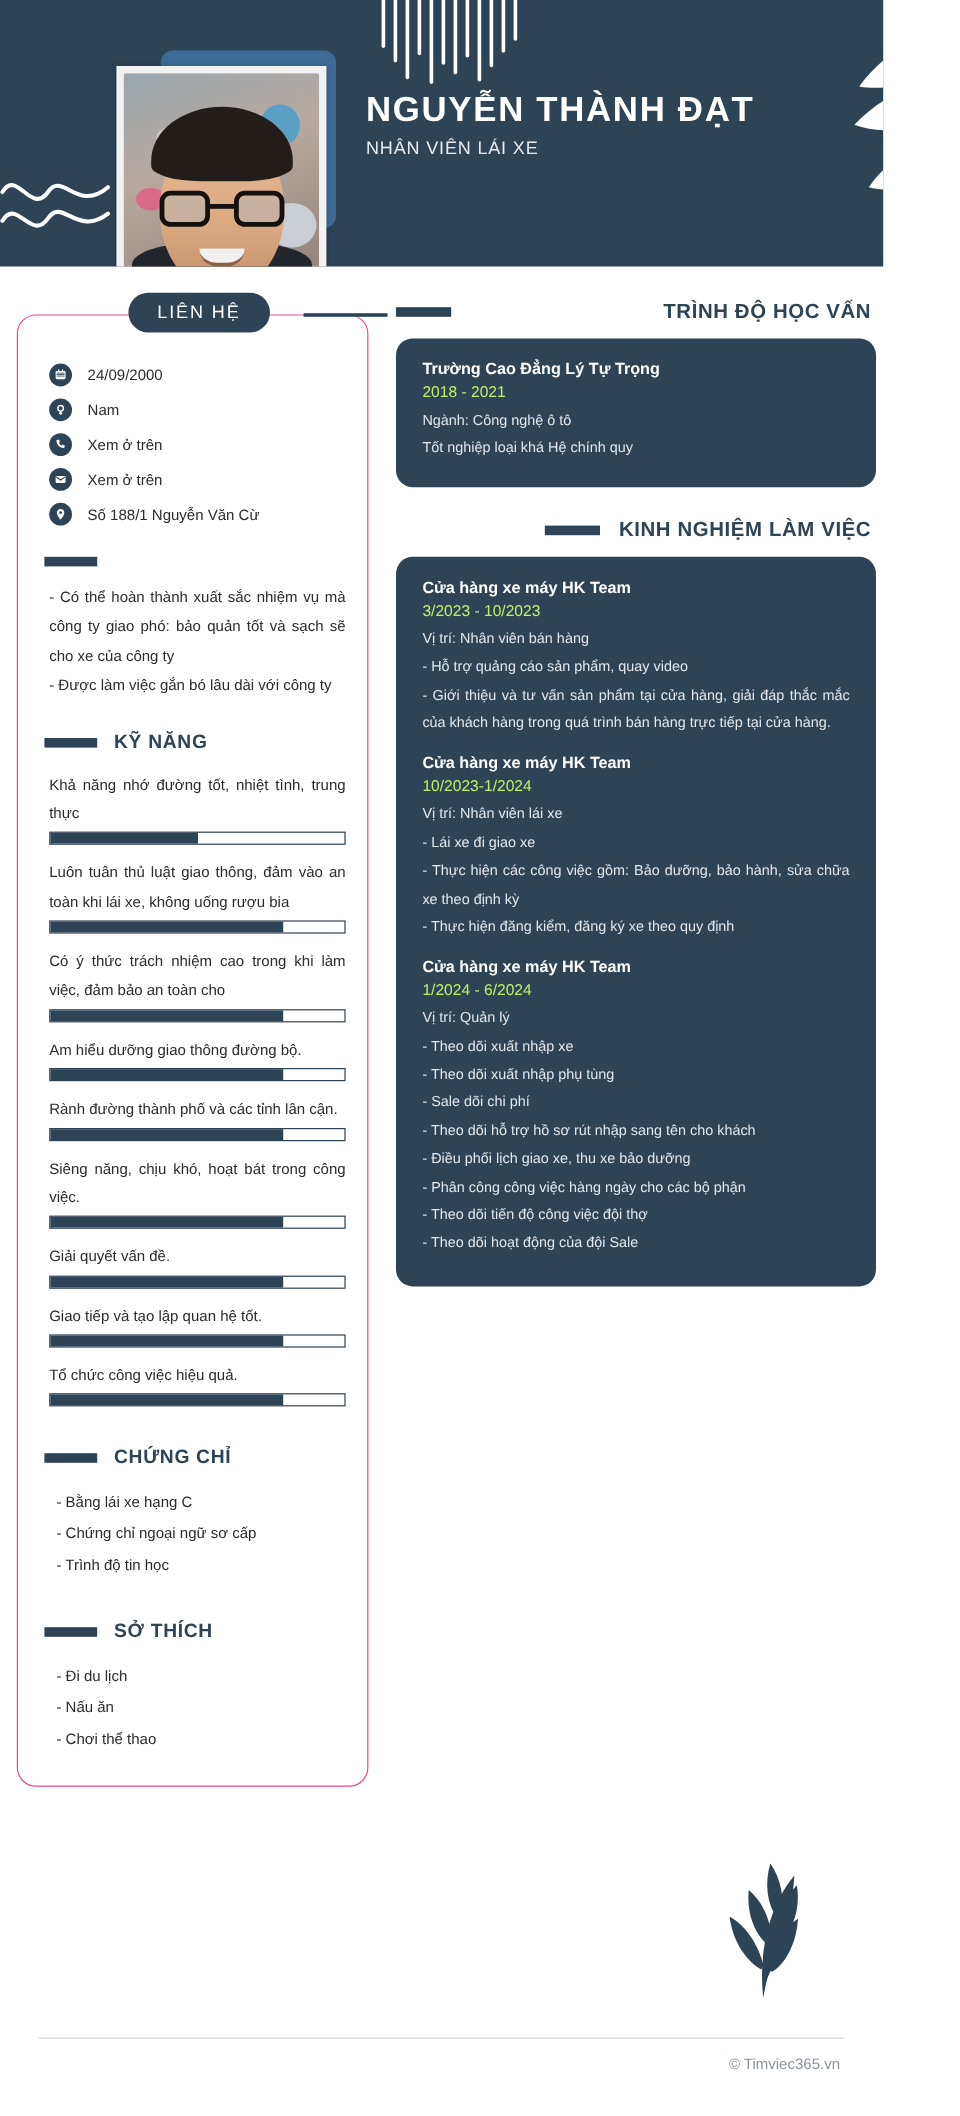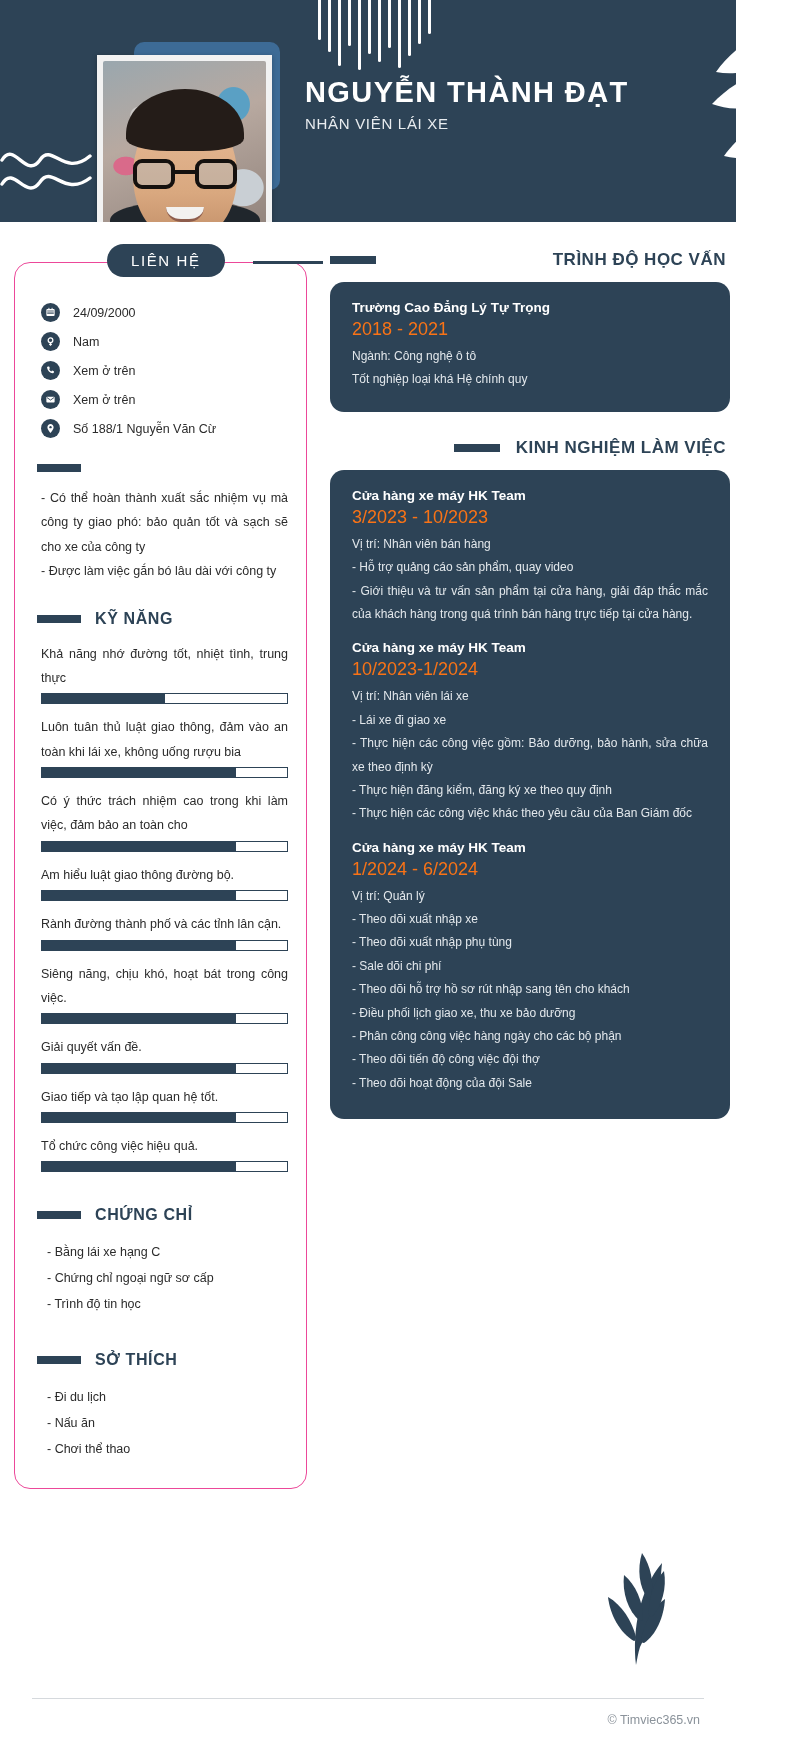--- a/index.html
+++ b/index.html
@@ -287,22 +287,22 @@
     padding: 18px 22px 20px 22px;
     color: #eef1f4;
   }
   .card .title {
     font-size: 13.5px;
     font-weight: bold;
     color: #ffffff;
     margin-bottom: 4px;
   }
   .card .sub {
-    font-size: 18px;
-    color: #f97316;
+    font-size: 13px;
+    color: #bef264;
     margin-bottom: 5px;
   }
   .card .line {
     font-size: 12px;
     line-height: 1.95;
     color: #e3e8ec;
     text-align: justify;
   }
   .job { margin-bottom: 4px; }
   .job + .job { margin-top: 14px; }
@@ -465,21 +465,21 @@
             <span style="width: 79%;"></span>
           </div>
         </div>
         <div class="skill">
           <div class="skill-label">Có ý thức trách nhiệm cao trong khi làm việc, đảm bảo an toàn cho</div>
           <div class="bar">
             <span style="width: 79%;"></span>
           </div>
         </div>
         <div class="skill">
-          <div class="skill-label">Am hiểu luật giao thông đường bộ.</div>
+          <div class="skill-label">Am hiểu dưỡng giao thông đường bộ.</div>
           <div class="bar">
             <span style="width: 79%;"></span>
           </div>
         </div>
         <div class="skill">
           <div class="skill-label">Rành đường thành phố và các tỉnh lân cận.</div>
           <div class="bar">
             <span style="width: 79%;"></span>
           </div>
         </div>
@@ -555,21 +555,20 @@
           <div class="line">- Hỗ trợ quảng cáo sản phẩm, quay video</div>
           <div class="line">- Giới thiệu và tư vấn sản phẩm tại cửa hàng, giải đáp thắc mắc của khách hàng trong quá trình bán hàng trực tiếp tại cửa hàng.</div>
         </div>
         <div class="job">
           <div class="title">Cửa hàng xe máy HK Team</div>
           <div class="sub">10/2023-1/2024</div>
           <div class="line">Vị trí: Nhân viên lái xe</div>
           <div class="line">- Lái xe đi giao xe</div>
           <div class="line">- Thực hiện các công việc gồm: Bảo dưỡng, bảo hành, sửa chữa xe theo định kỳ</div>
           <div class="line">- Thực hiện đăng kiểm, đăng ký xe theo quy định</div>
-          <div class="line">- Thực hiện các công việc khác theo yêu cầu của Ban Giám đốc</div>
         </div>
         <div class="job">
           <div class="title">Cửa hàng xe máy HK Team</div>
           <div class="sub">1/2024 - 6/2024</div>
           <div class="line">Vị trí: Quản lý</div>
           <div class="line">- Theo dõi xuất nhập xe</div>
           <div class="line">- Theo dõi xuất nhập phụ tùng</div>
           <div class="line">- Sale dõi chi phí</div>
           <div class="line">- Theo dõi hỗ trợ hồ sơ rút nhập sang tên cho khách</div>
           <div class="line">- Điều phối lịch giao xe, thu xe bảo dưỡng</div>

